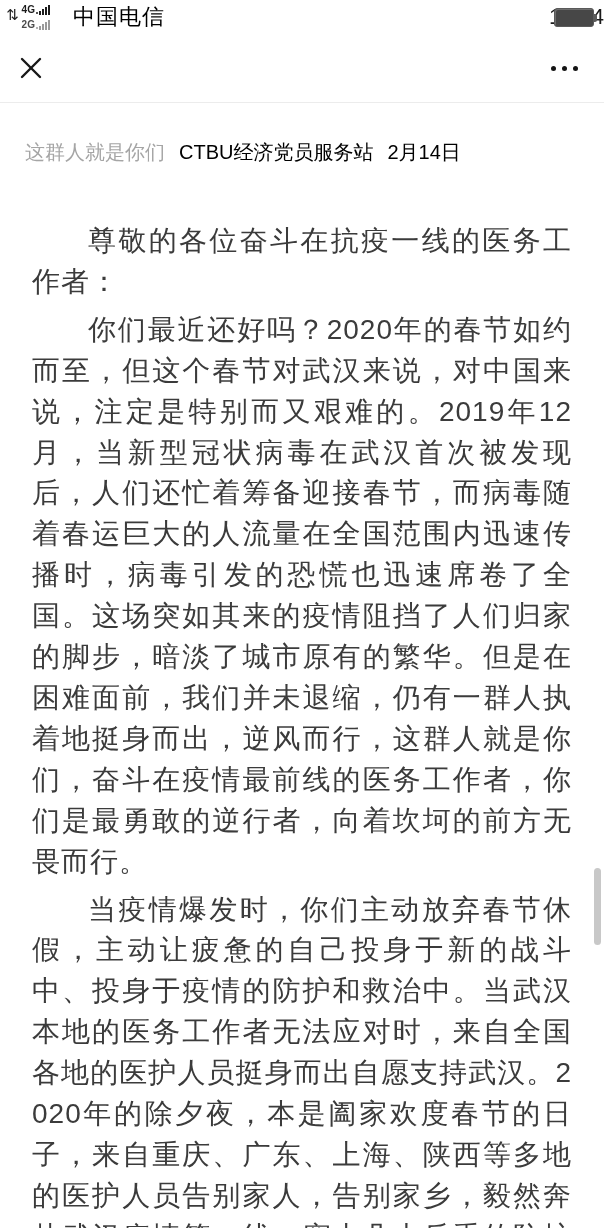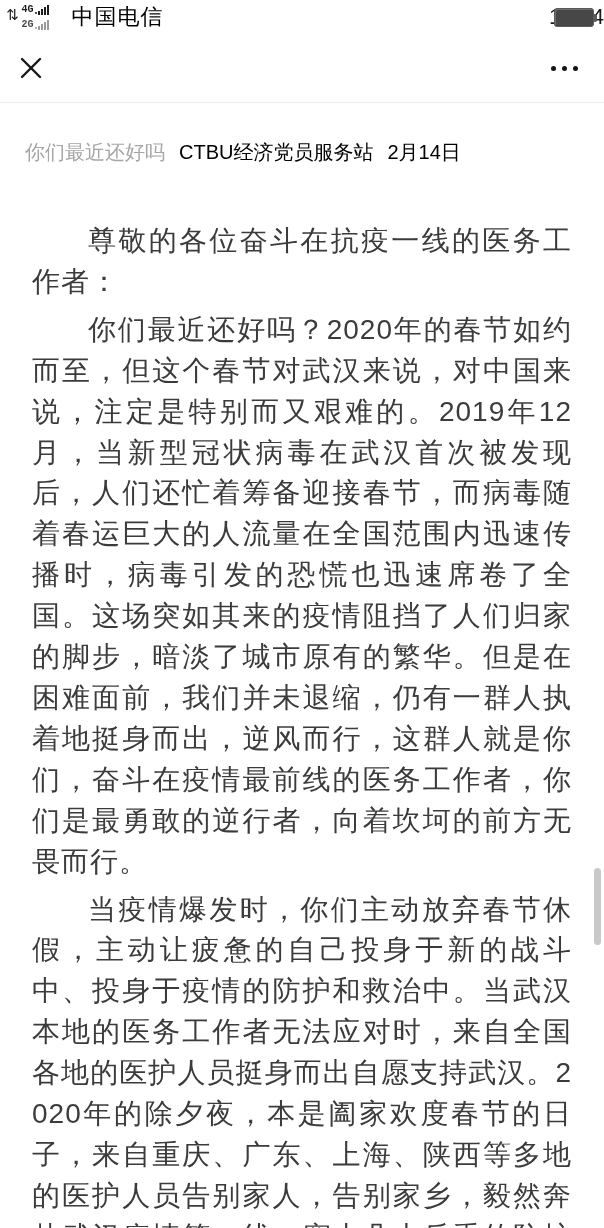--- a/index.html
+++ b/index.html
@@ -25,21 +25,21 @@
     position: relative;
     color: #111111;
   }
   .sb-left { display: flex; align-items: center; gap: 3px; }
   .data-arrows {
     font-size: 15px;
     line-height: 1;
     color: #222222;
     margin-top: -6px;
   }
-  .sim-block { display: flex; flex-direction: column; justify-content: flex-start; gap: 4px; font-family: Liberation Mono, monospace; }
+  .sim-block { display: flex; flex-direction: column; justify-content: flex-start; gap: 4px; }
   .sim-row { display: flex; align-items: flex-end; height: 11px; }
   .sim-label {
     font-size: 10px;
     font-weight: bold;
     line-height: 11px;
     letter-spacing: 0;
   }
   .sim-dot { width: 2px; height: 2px; border-radius: 50%; margin: 0 1px 1px 1px; }
   .bars { display: flex; align-items: flex-end; gap: 1px; }
   .bars i { display: block; width: 2px; }
@@ -200,21 +200,21 @@
     <button class="more-btn" aria-label="more">
       <span></span>
       <span></span>
       <span></span>
     </button>
   </div>
 
   <div class="content">
 
     <div class="byline">
-      <span class="author">你们最近还好吗</span>
+      <span class="author">这群人就是你们</span>
       <span class="account">CTBU经济党员服务站</span>
       <span class="date">2月14日</span>
     </div>
 
     <div class="article-body">
       <p>尊敬的各位奋斗在抗疫一线的医务工作者：</p>
       <p>你们最近还好吗？2020年的春节如约而至，但这个春节对武汉来说，对中国来说，注定是特别而又艰难的。2019年12月，当新型冠状病毒在武汉首次被发现后，人们还忙着筹备迎接春节，而病毒随着春运巨大的人流量在全国范围内迅速传播时，病毒引发的恐慌也迅速席卷了全国。这场突如其来的疫情阻挡了人们归家的脚步，暗淡了城市原有的繁华。但是在困难面前，我们并未退缩，仍有一群人执着地挺身而出，逆风而行，这群人就是你们，奋斗在疫情最前线的医务工作者，你们是最勇敢的逆行者，向着坎坷的前方无畏而行。</p>
       <p>当疫情爆发时，你们主动放弃春节休假，主动让疲惫的自己投身于新的战斗中、投身于疫情的防护和救治中。当武汉本地的医务工作者无法应对时，来自全国各地的医护人员挺身而出自愿支持武汉。2020年的除夕夜，本是阖家欢度春节的日子，来自重庆、广东、上海、陕西等多地的医护人员告别家人，告别家乡，毅然奔赴武汉疫情第一线。穿上几十斤重的防护服，超负荷工作是你们的责任，“若有战，召必回，战必胜”是你们的承诺。</p>
 
     </div>

